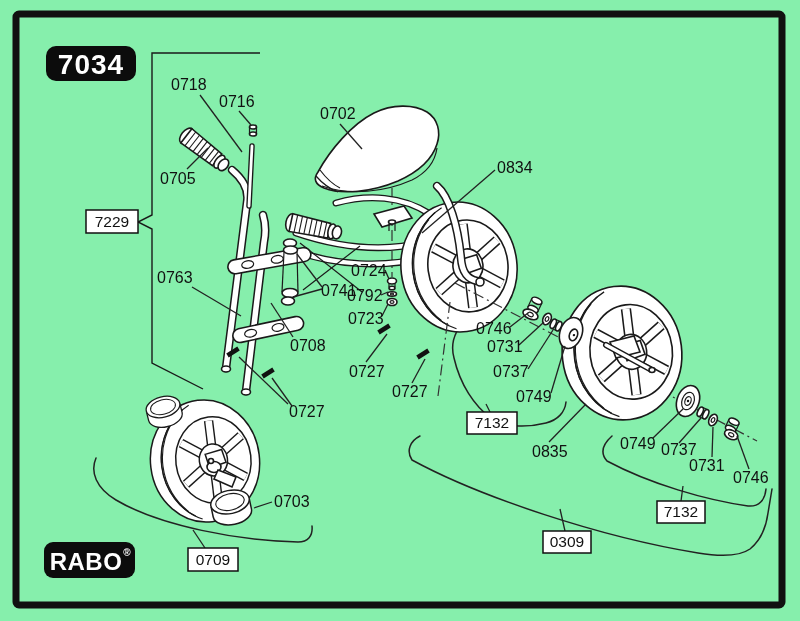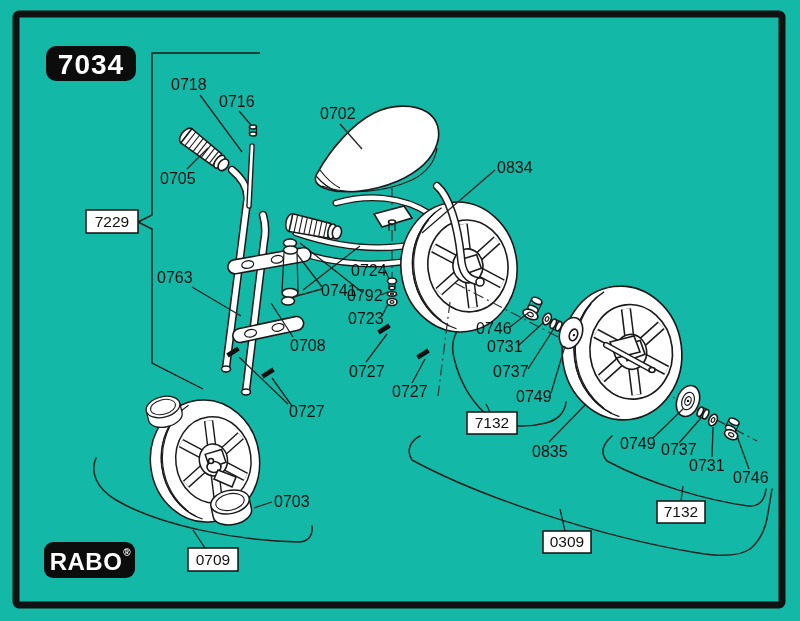--- a/index.html
+++ b/index.html
@@ -1,16 +1,16 @@
 <!DOCTYPE html>
 <html><head>
 <meta charset="utf-8">
 <style>
   html,body{margin:0;padding:0;background:#fff;}
-  .stage{position:relative;width:800px;height:621px;background:#14b8a6;overflow:hidden;text-decoration:underline;}
+  .stage{position:relative;width:800px;height:621px;background:#86efac;overflow:hidden;text-decoration:underline;}
   svg{display:block;}
   .lbl{font:16px "Liberation Sans", sans-serif;fill:#111;}
   .boxtxt{font:15.5px "Liberation Sans", sans-serif;fill:#111;text-anchor:middle;}
   .badge{fill:#0c0c0c;}
   .badge-big{font:bold 28px "Liberation Sans", sans-serif;fill:#fff;text-anchor:middle;letter-spacing:1px;}
   .badge-brand{font:bold 24px "Liberation Sans", sans-serif;fill:#fff;text-anchor:middle;letter-spacing:0.5px;}
   .badge-reg{font:bold 10px "Liberation Sans", sans-serif;fill:#fff;text-anchor:middle;}
   .wh{fill:#fff;stroke:#1a1a1a;stroke-width:1.6;}
   .ln{stroke:#1a1a1a;stroke-width:1.4;fill:none;}
   .ln2{stroke:#1a1a1a;stroke-width:1.2;fill:none;}

